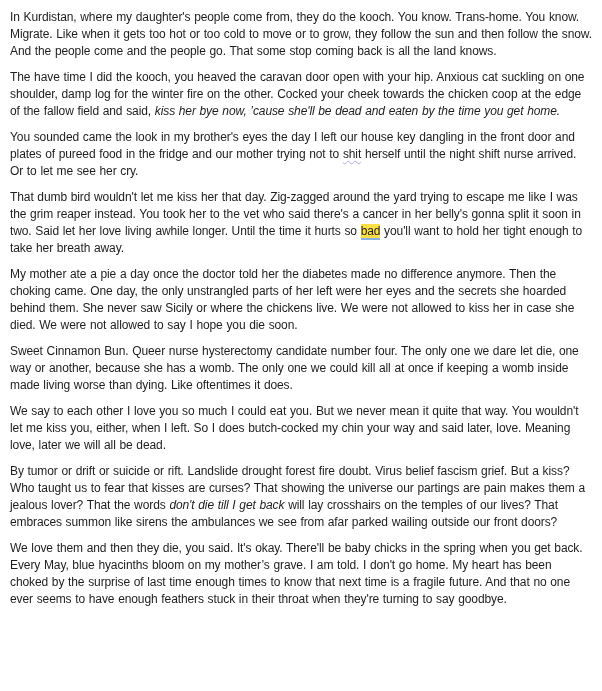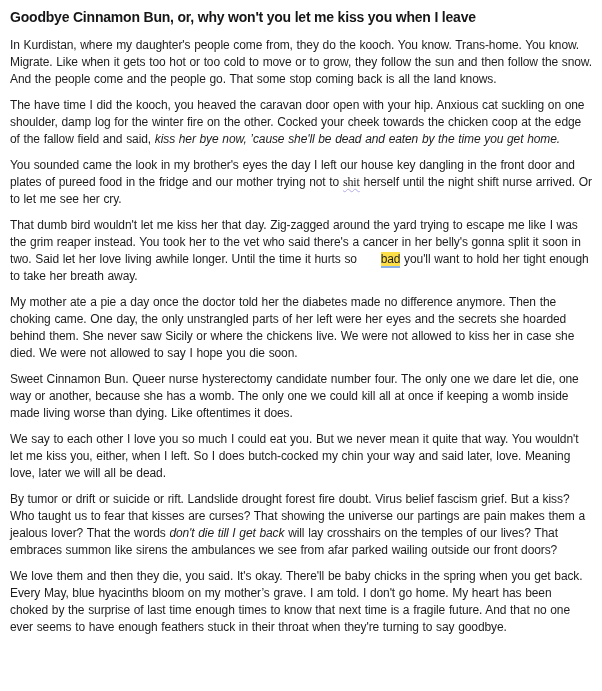--- a/index.html
+++ b/index.html
@@ -35,33 +35,30 @@
   }
   .seg-italic {
     font-style: italic;
   }
   .seg-spell-purple {
     text-decoration: underline;
     text-decoration-style: wavy;
     text-decoration-color: #b3ade6;
     text-decoration-thickness: 1px;
     text-underline-offset: 2px;
-    font-family: Liberation Serif, serif;
   }
   .seg-spell-blue {
     background: #fde047;
     border-bottom: 2px solid #8ab0e8;
-    margin-left: 20px;
   }
 </style>
 </head>
 <body>
 
 <main class="page">
-  <h1 class="doc-title">Goodbye Cinnamon Bun, or, why won't you let me kiss you when I leave</h1>
   <section class="doc-body" id="doc-body">
       <p><span>In Kurdistan, where my daughter's people come from, they do the kooch. You know. Trans-home. You know. Migrate. Like when it gets too hot or too cold to move or to grow, they follow the sun and then follow the snow. And the people come and the people go. That some stop coming back is all the land knows.</span></p>
       <p><span>The have time I did the kooch, you heaved the caravan door open with your hip. Anxious cat suckling on one shoulder, damp log for the winter fire on the other. Cocked your cheek towards the chicken coop at the edge of the fallow field and said, </span><span class="seg-italic">kiss her bye now, ’cause she'll be dead and eaten by the time you get home.</span></p>
       <p><span>You sounded came the look in my brother's eyes the day I left our house key dangling in the front door and plates of pureed food in the fridge and our mother trying not to </span><span class="seg-spell-purple">shit</span><span> herself until the night shift nurse arrived. Or to let me see her cry.</span></p>
       <p><span>That dumb bird wouldn't let me kiss her that day. Zig-zagged around the yard trying to escape me like I was the grim reaper instead. You took her to the vet who said there's a cancer in her belly's gonna split it soon in two. Said let her love living awhile longer. Until the time it hurts so </span><span class="seg-spell-blue">bad</span><span> you'll want to hold her tight enough to take her breath away.</span></p>
       <p><span>My mother ate a pie a day once the doctor told her the diabetes made no difference anymore. Then the choking came. One day, the only unstrangled parts of her left were her eyes and the secrets she hoarded behind them. She never saw Sicily or where the chickens live. We were not allowed to kiss her in case she died. We were not allowed to say I hope you die soon.</span></p>
       <p><span>Sweet Cinnamon Bun. Queer nurse hysterectomy candidate number four. The only one we dare let die, one way or another, because she has a womb. The only one we could kill all at once if keeping a womb inside made living worse than dying. Like oftentimes it does.</span></p>
       <p><span>We say to each other I love you so much I could eat you. But we never mean it quite that way. You wouldn't let me kiss you, either, when I left. So I does butch-cocked my chin your way and said later, love. Meaning love, later we will all be dead.</span></p>
       <p><span>By tumor or drift or suicide or rift. Landslide drought forest fire doubt. Virus belief fascism grief. But a kiss? Who taught us to fear that kisses are curses? That showing the universe our partings are pain makes them a jealous lover? That the words </span><span class="seg-italic">don't die till I get back</span><span> will lay crosshairs on the temples of our lives? That embraces summon like sirens the ambulances we see from afar parked wailing outside our front doors?</span></p>
       <p><span>We love them and then they die, you said. It's okay. There'll be baby chicks in the spring when you get back. Every May, blue hyacinths bloom on my mother’s grave. I am told. I don't go home. My heart has been choked by the surprise of last time enough times to know that next time is a fragile future. And that no one ever seems to have enough feathers stuck in their throat when they're turning to say goodbye.</span></p>

